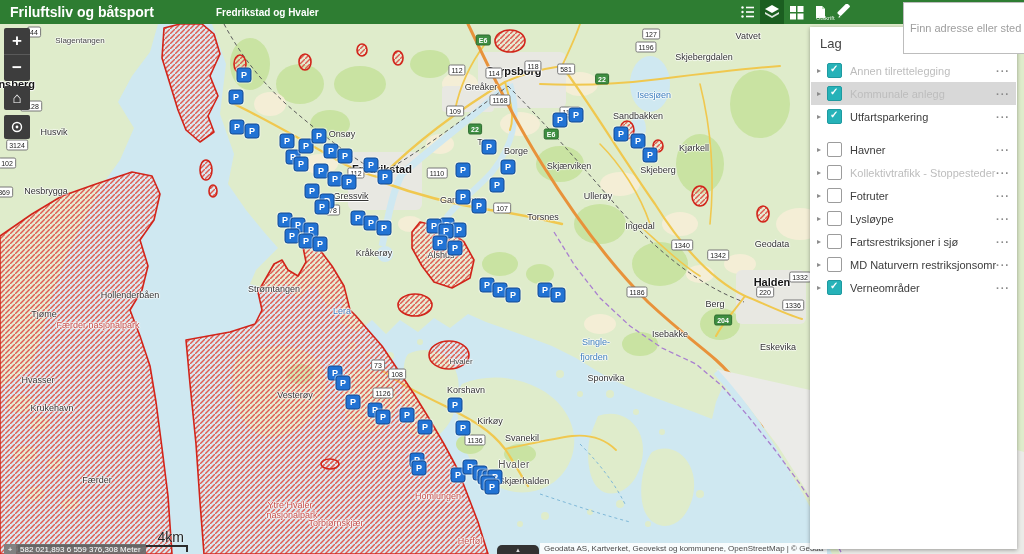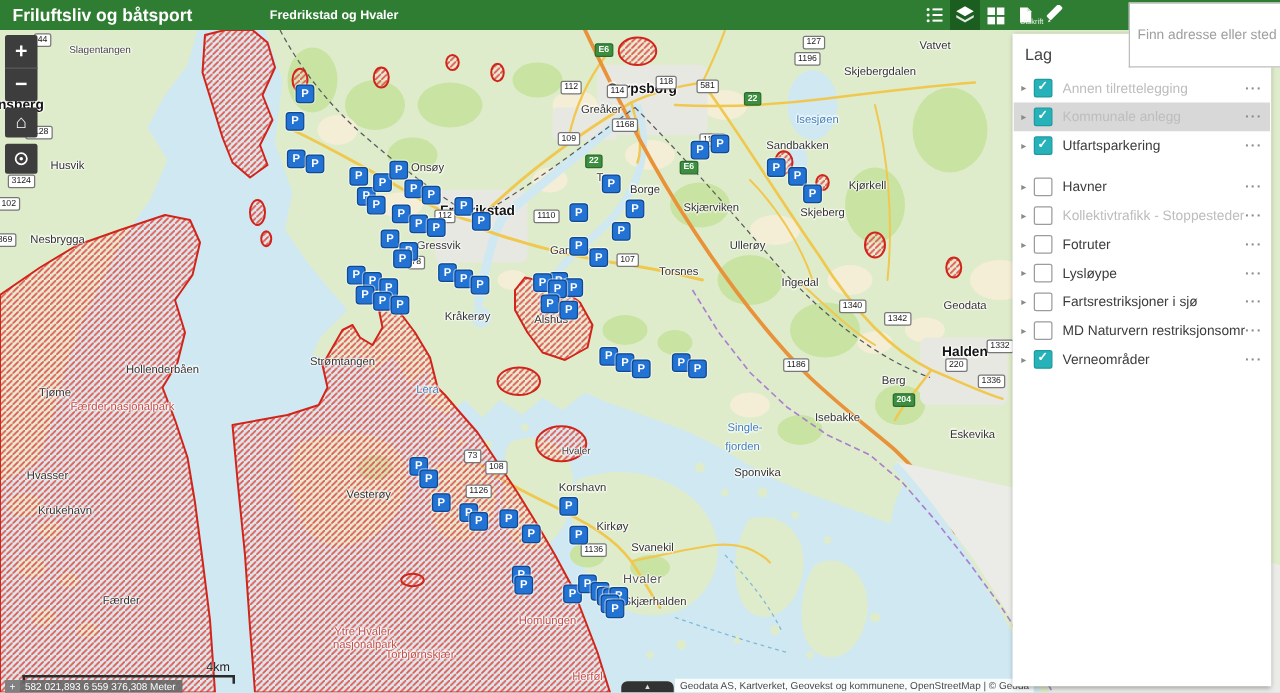--- a/index.html
+++ b/index.html
@@ -41,21 +41,21 @@
     text-align:center;pointer-events:auto;cursor:pointer;box-shadow:0 0 0 1px rgba(255,255,255,.45);}
   
   .mapctl{position:absolute;background:#3d3d3d;color:#fff;text-align:center;cursor:pointer;border-radius:2px;z-index:20;}
   #zoomctl{left:4px;top:4px;width:26px;height:53px;}
   #zoom-in,#zoom-out{width:26px;height:26px;font-size:17px;font-weight:bold;line-height:26px;cursor:pointer;}
   #zoomctl .sep{height:1px;background:#5a5a5a;}
   #home-btn{left:4px;top:62px;width:26px;height:24px;font-size:15px;line-height:24px;}
   #locate-btn{left:4px;top:91px;width:26px;height:24px;display:flex;align-items:center;justify-content:center;}
   
   #scalebar{position:absolute;left:18px;top:505px;width:170px;z-index:15;pointer-events:none;}
-  #scale-label{font-size:10px;color:#222;text-align:right;padding-right:4px;text-shadow:0 0 2px #fff;}
+  #scale-label{font-size:14px;color:#222;text-align:right;padding-right:4px;text-shadow:0 0 2px #fff;}
   #scale-line{height:5px;border-top:2px solid #2b2b2b;border-left:2px solid #2b2b2b;border-right:2px solid #2b2b2b;}
   #coords{position:absolute;left:4px;top:520px;height:11px;background:rgba(105,105,105,.92);color:#fff;
     font-size:8px;line-height:11px;padding:0 5px 0 0;display:flex;align-items:center;z-index:15;}
   #coords .cicon{background:rgba(130,130,130,.95);width:12px;height:11px;margin-right:4px;text-align:center;font-size:8px;line-height:11px;}
   
   #attribution{position:absolute;left:540px;top:519px;height:11px;background:rgba(255,255,255,.85);
     color:#4a4a4a;font-size:8px;line-height:11px;padding:0 4px;white-space:nowrap;z-index:14;}
   #attr-toggle{position:absolute;left:497px;top:521px;width:42px;height:9px;background:#323232;border-radius:5px 5px 0 0;z-index:15;display:flex;align-items:center;justify-content:center;cursor:pointer;}
   #attr-toggle span{color:#ddd;font-size:6px;line-height:6px;}
   
@@ -235,21 +235,21 @@
       <span class="ml place" style="left: 46px; top: 167px;">Nesbrygga</span>
       <span class="ml place" style="left: 44px; top: 290px;">Tjøme</span>
       <span class="ml place" style="left: 38px; top: 356px;">Hvasser</span>
       <span class="ml place" style="left: 52px; top: 384px;">Krukehavn</span>
       <span class="ml place" style="left: 97px; top: 456px;">Færder</span>
       <span class="ml place" style="left: 130px; top: 271px;">Hollenderbåen</span>
       <span class="ml protected" style="left: 98px; top: 301px;">Færder nasjonalpark</span>
       <span class="ml city" style="left: 514px; top: 47px;">Sarpsborg</span>
       <span class="ml place" style="left: 481px; top: 63px;">Greåker</span>
       <span class="ml city" style="left: 382px; top: 145px;">Fredrikstad</span>
-      <span class="ml place" style="left: 351px; top: 172px;">Gressvik</span>
+      <span class="ml place" style="left: 351px; top: 172px; text-decoration: underline;">Gressvik</span>
       <span class="ml place" style="left: 342px; top: 110px;">Onsøy</span>
       <span class="ml place" style="left: 486px; top: 118px;">Torp</span>
       <span class="ml place" style="left: 516px; top: 127px;">Borge</span>
       <span class="ml place" style="left: 537px; top: 142px; margin-left: 32px;">Skjærviken</span>
       <span class="ml place" style="left: 598px; top: 172px;">Ullerøy</span>
       <span class="ml place" style="left: 543px; top: 193px;">Torsnes</span>
       <span class="ml place" style="left: 640px; top: 202px;">Ingedal</span>
       <span class="ml place" style="left: 658px; top: 146px;">Skjeberg</span>
       <span class="ml place" style="left: 638px; top: 92px;">Sandbakken</span>
       <span class="ml place" style="left: 704px; top: 33px;">Skjebergdalen</span>

